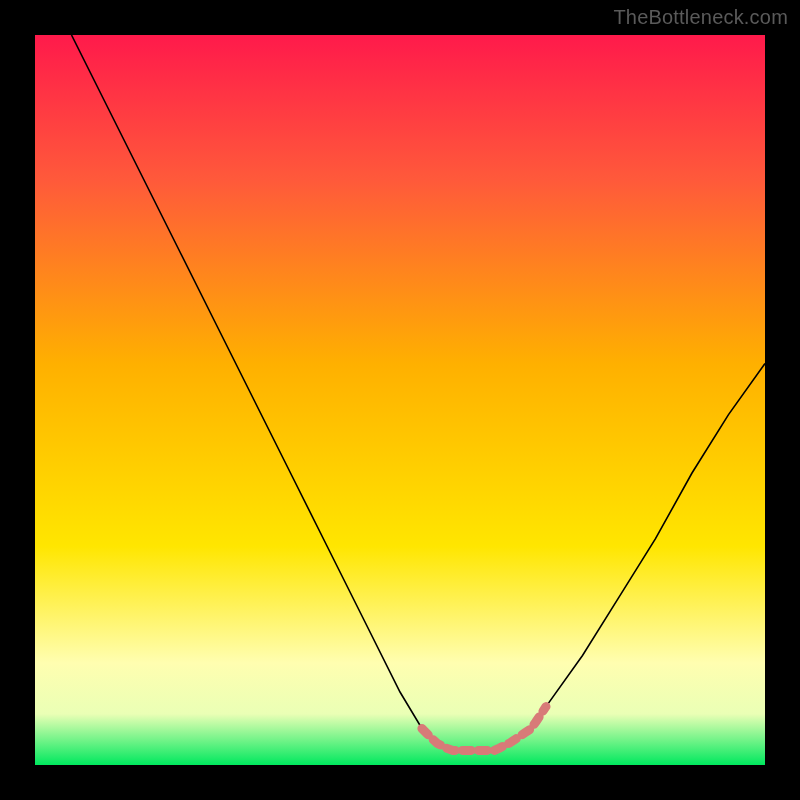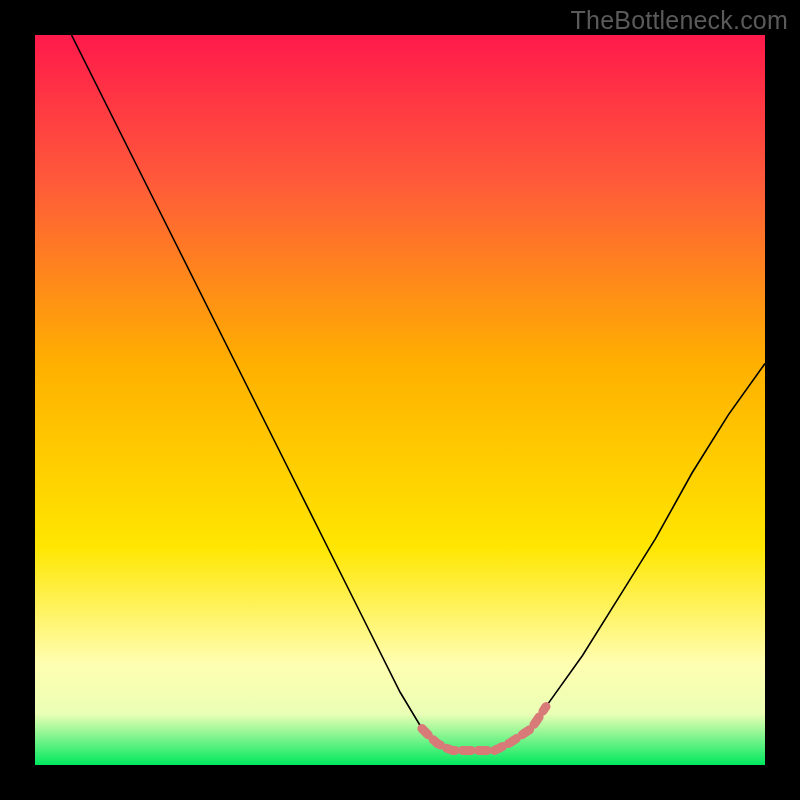--- a/index.html
+++ b/index.html
@@ -9,21 +9,21 @@
     height: 800px;
     background: #000;
     font-family: Arial, Helvetica, sans-serif;
     position: relative;
   }
   .watermark {
     position: absolute;
     top: 6px;
     right: 12px;
     color: #5a5a5a;
-    font-size: 25px;
+    font-size: 20px;
     font-weight: 400;
     letter-spacing: 0.2px;
     z-index: 5;
   }
   .plot {
     position: absolute;
     left: 35px;
     top: 35px;
     width: 730px;
     height: 730px;

